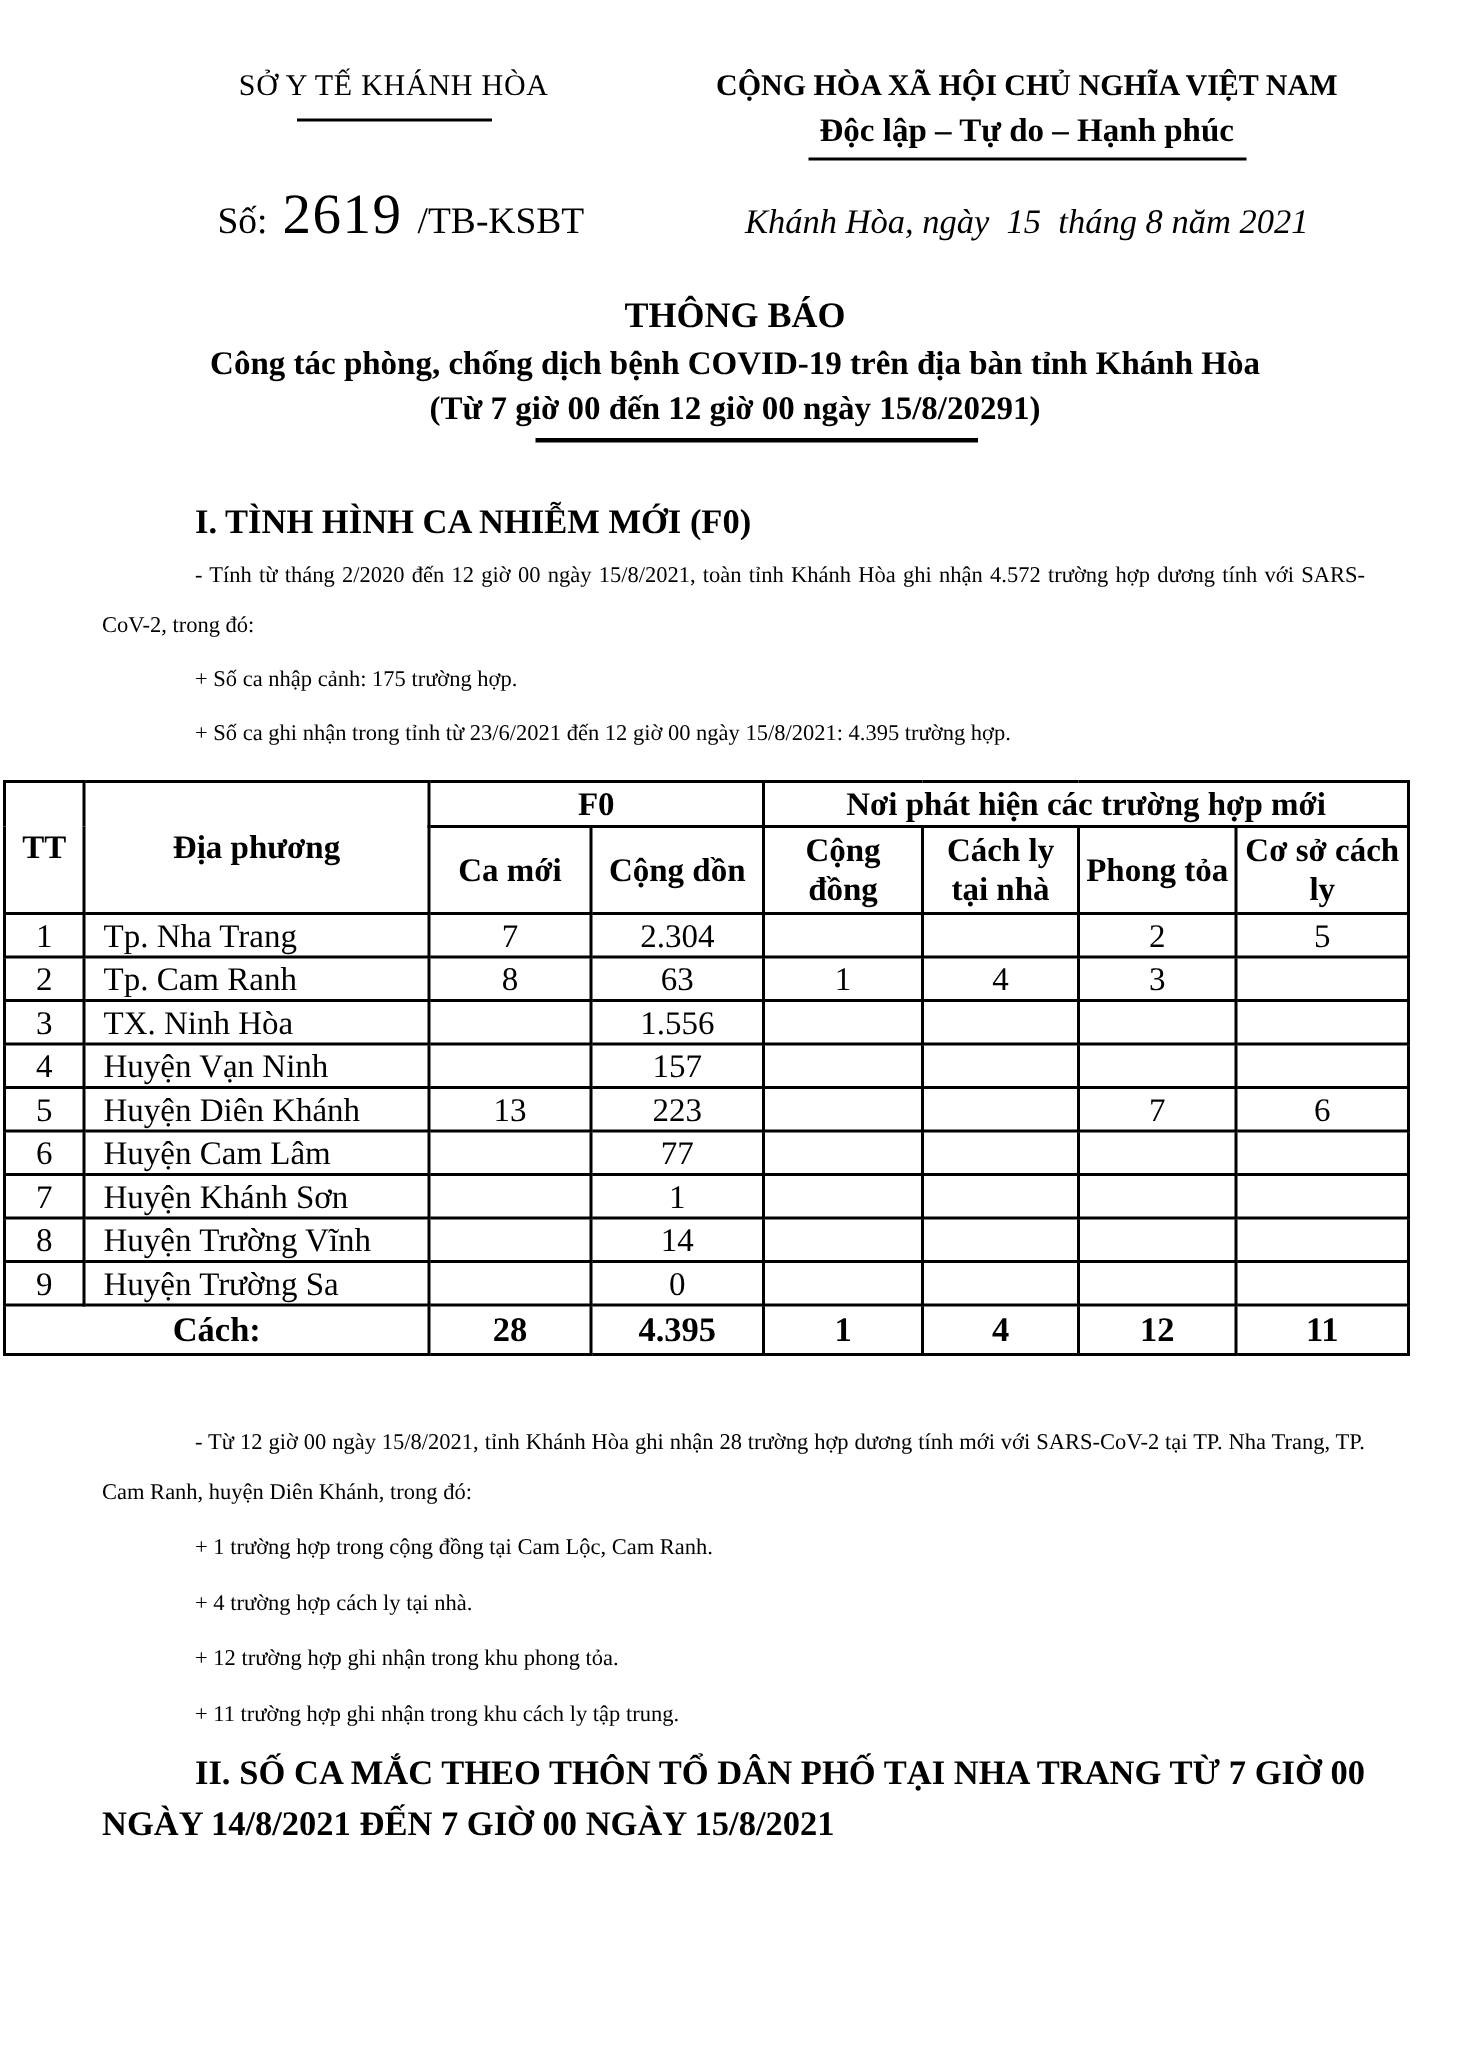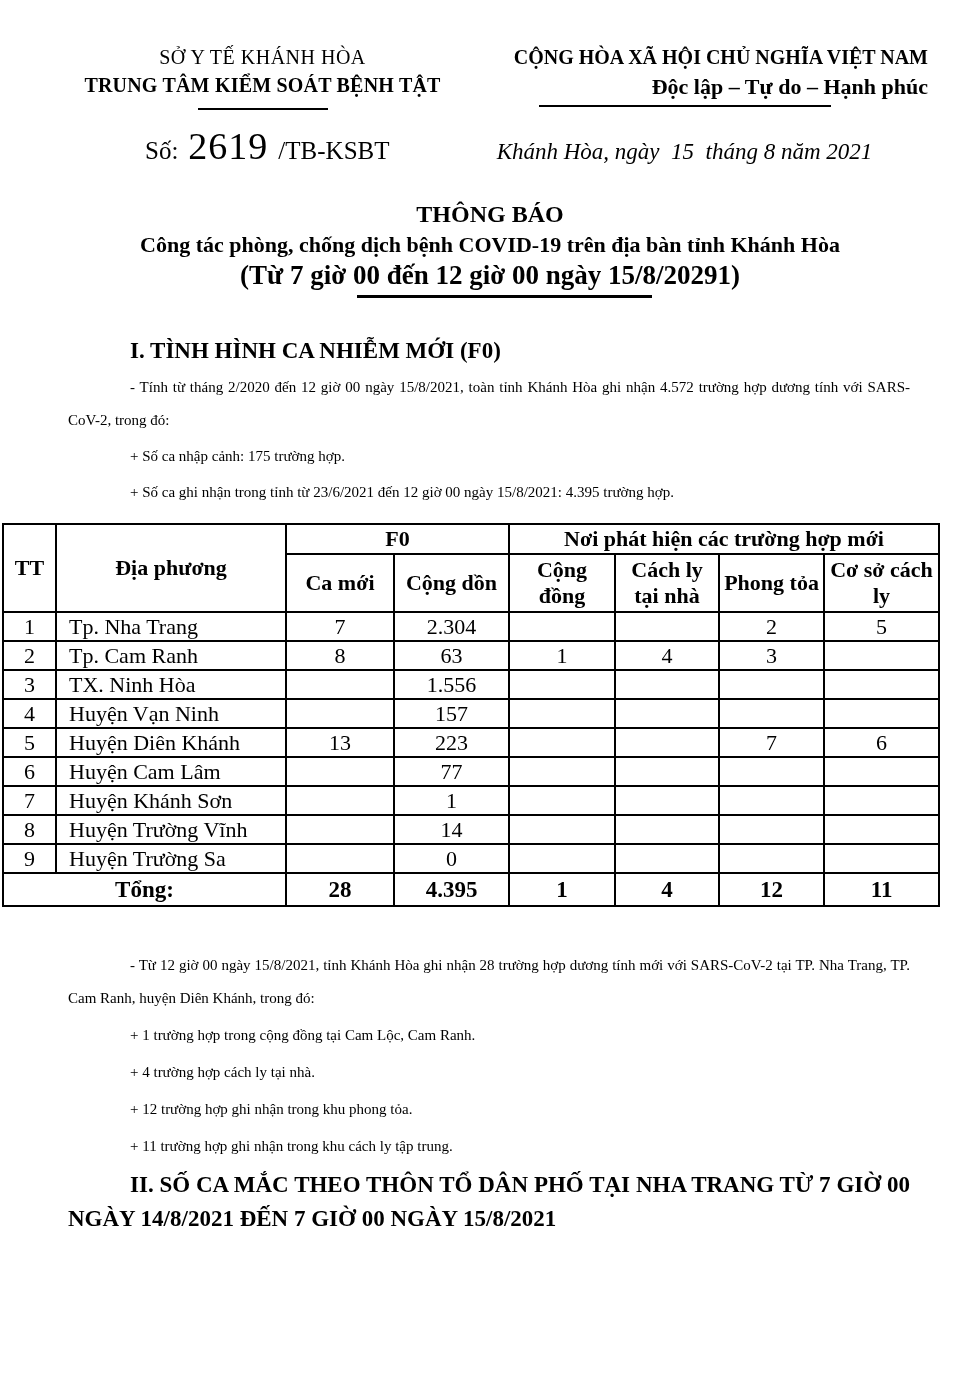--- a/index.html
+++ b/index.html
@@ -10,38 +10,38 @@
     background:#ffffff;
     color:#000;
     font-family:"Liberation Serif","DejaVu Serif",serif;
     box-sizing:border-box;
     padding-top:44px;
     overflow:hidden;
   }
   
   .hdr{display:flex;}
   .hdr-left{width:45%;box-sizing:border-box;padding-left:84px;text-align:center;}
-  .hdr-right{width:55%;box-sizing:border-box;padding-right:52px;text-align:right;}
+  .hdr-right{width:55%;box-sizing:border-box;padding-right:52px;text-align:center;}
   .org1{font-size:20px;line-height:27px;letter-spacing:.5px;}
   .org2{font-size:20px;line-height:29px;font-weight:bold;letter-spacing:.2px;}
   .rule-s{width:130px;border-top:2px solid #000;margin:8px auto 0 auto;}
   .motto1{font-size:20px;line-height:27px;font-weight:bold;}
   .motto2{font-size:22px;line-height:31px;font-weight:bold;}
   .rule-m{width:292px;border-top:2px solid #000;margin:3px auto 0 auto;}
   .numrow{display:flex;margin-top:14px;align-items:baseline;}
   .numrow-left{width:45%;box-sizing:border-box;padding-left:145px;text-align:left;white-space:nowrap;}
   .numrow-right{width:55%;box-sizing:border-box;padding-right:52px;text-align:center;}
   .so-pre,.so-suf{font-size:25px;}
   .so-num{font-size:38px;letter-spacing:1px;padding:0 6px;}
   .placedate{font-size:23px;font-style:italic;}
   
   .titleblock{text-align:center;margin-top:30px;}
   .t1{font-size:24px;font-weight:bold;line-height:32px;}
   .t2{font-size:22px;font-weight:bold;line-height:30px;}
-  .t3{font-size:27px;font-weight:bold;line-height:30px;}
+  .t3{font-size:22px;font-weight:bold;line-height:30px;}
   .rule-t{width:295px;border-top:3px solid #000;margin:5px auto 0 auto;transform:translateX(14px);}
   
   .bodytext{box-sizing:border-box;padding:0 70px 0 68px;}
   .h-sec{font-size:23px;font-weight:bold;line-height:33px;margin:36px 0 4px 0;text-indent:62px;}
   .para{font-size:15px;line-height:33px;text-align:justify;text-indent:62px;margin:0 0 3px 0;}
   .para.nj{text-align:left;}
   .h-sec2{font-size:23px;font-weight:bold;line-height:34px;text-align:justify;text-indent:62px;margin:5px 0 0 0;}
   
   .tblwrap{margin:14px 0 0 2px;}
   table.covid{border-collapse:collapse;table-layout:fixed;width:936px;}
@@ -67,21 +67,20 @@
   .aftertable .para{margin-bottom:4px;}
 </style>
 </head>
 <body>
 
 <div class="page">
 
   <div class="hdr">
     <div class="hdr-left">
       <div class="org1">SỞ Y TẾ KHÁNH HÒA</div>
-      <div class="org2">TRUNG TÂM KIỂM SOÁT BỆNH TẬT</div>
       <div class="rule-s"></div>
     </div>
     <div class="hdr-right">
       <div class="motto1">CỘNG HÒA XÃ HỘI CHỦ NGHĨA VIỆT NAM</div>
       <div class="motto2">Độc lập – Tự do – Hạnh phúc</div>
       <div class="rule-m"></div>
     </div>
   </div>
 
   <div class="numrow">
@@ -222,21 +221,21 @@
           <td>9</td>
           <td class="l">Huyện Trường Sa</td>
           <td></td>
           <td>0</td>
           <td></td>
           <td></td>
           <td></td>
           <td></td>
         </tr>
         <tr class="totalrow">
-          <td colspan="2">Tổng:</td>
+          <td colspan="2">Cách:</td>
           <td>28</td>
           <td>4.395</td>
           <td>1</td>
           <td>4</td>
           <td>12</td>
           <td>11</td>
         </tr>
       </tbody>
     </table>
   </div>

